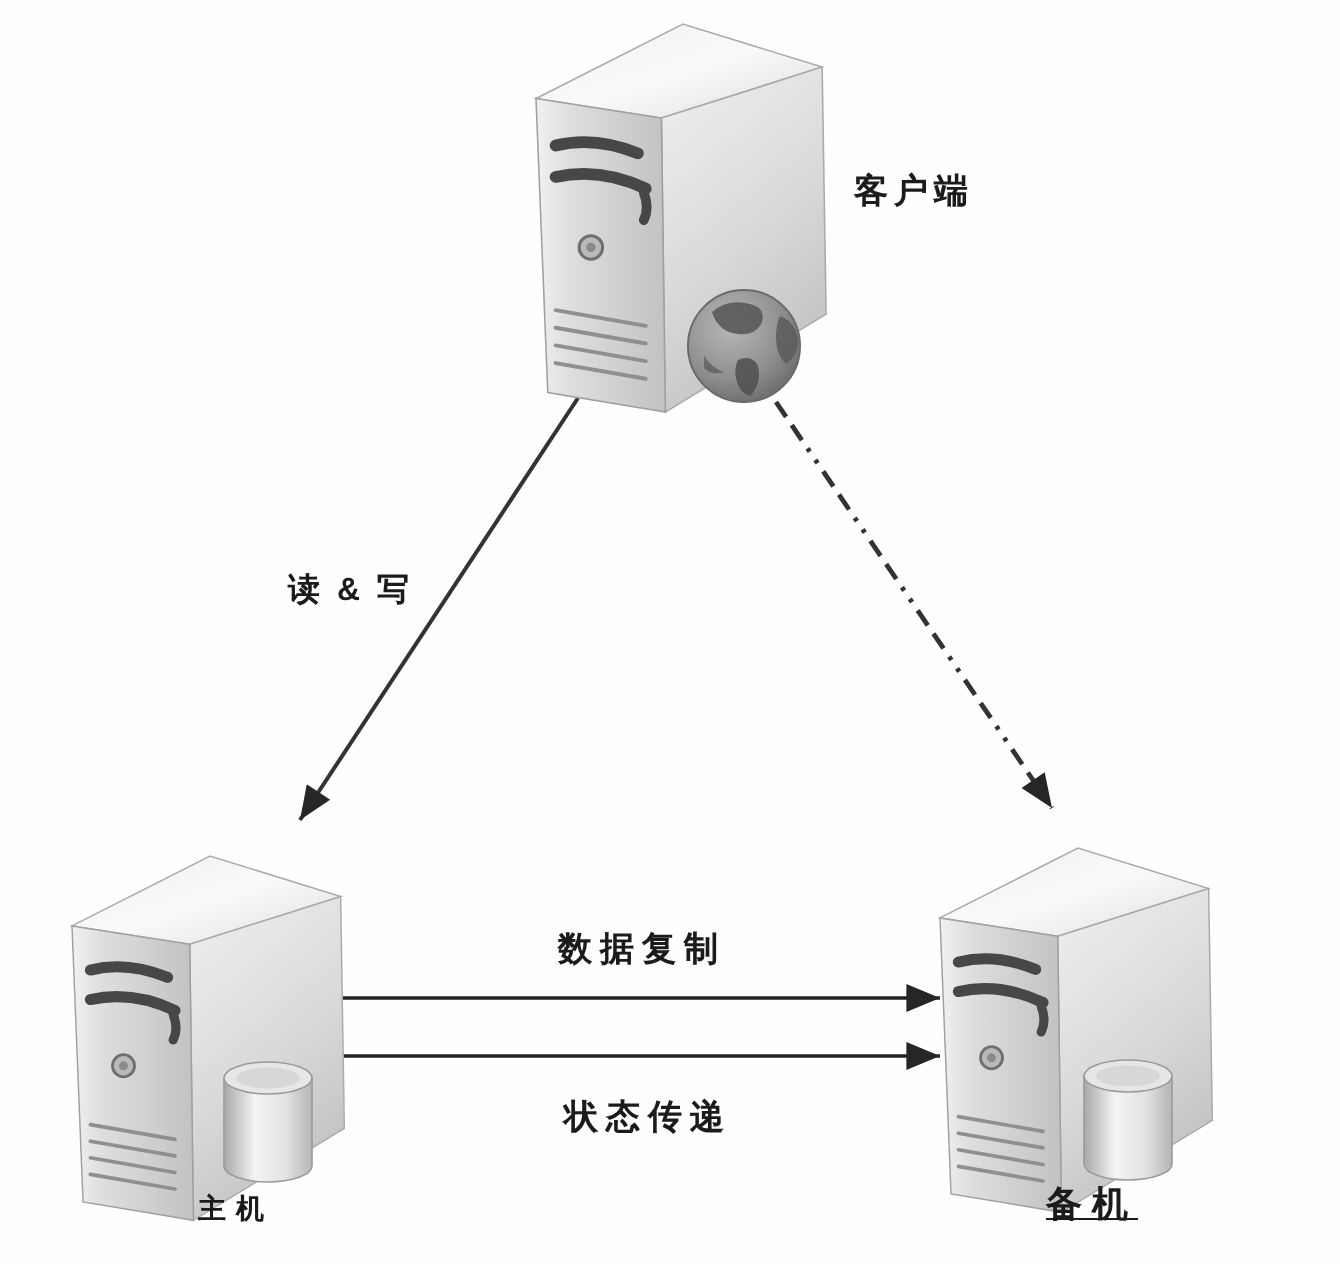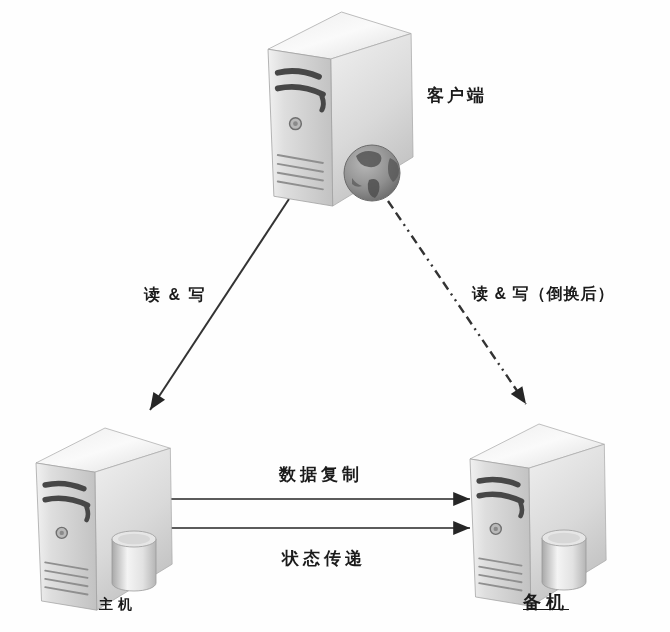--- a/index.html
+++ b/index.html
@@ -113,18 +113,17 @@
     </g>
 
     <g>
       <use href="#tower" transform="translate(470,424) scale(0.92)"></use>
       <use href="#db" transform="translate(541,529)"></use>
     </g>
   </svg>
 
   <div class="lbl lbl-client">客户端</div>
   <div class="lbl lbl-rw-left">读 &amp; 写</div>
-  <div class="lbl lbl-rw-right">读 &amp; 写（倒换后）</div>
   <div class="lbl lbl-state">状态传递</div>
   <div class="lbl lbl-data-repl">数据复制</div>
   <div class="lbl lbl-primary">主机</div>
   <div class="lbl lbl-backup">备机</div>
 </div>
 
 </body></html>

